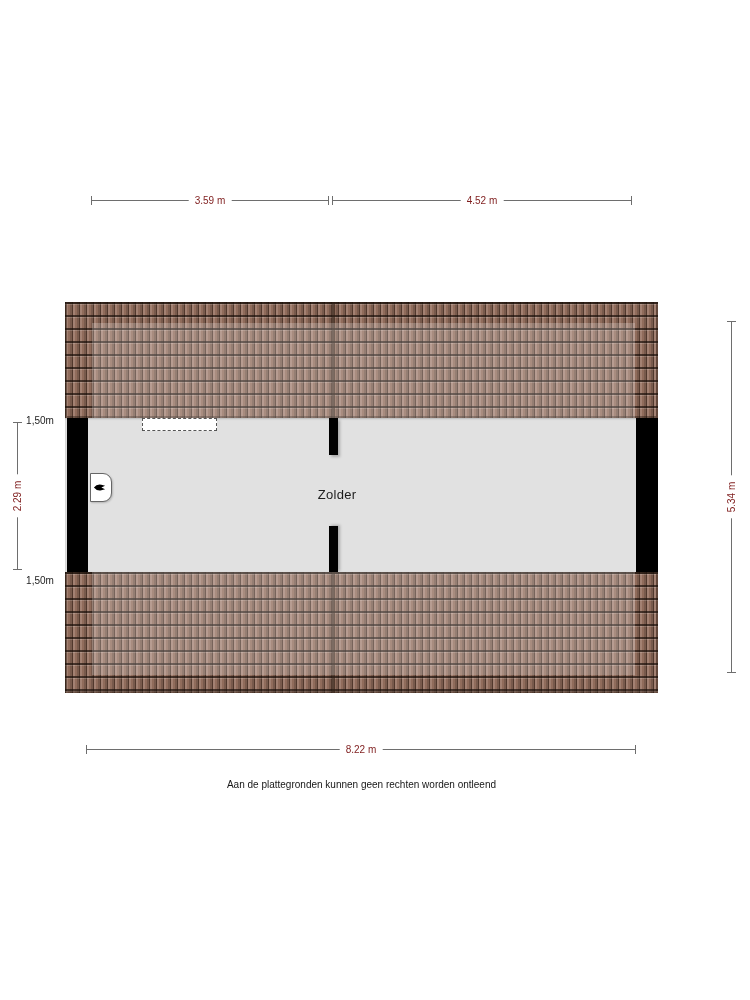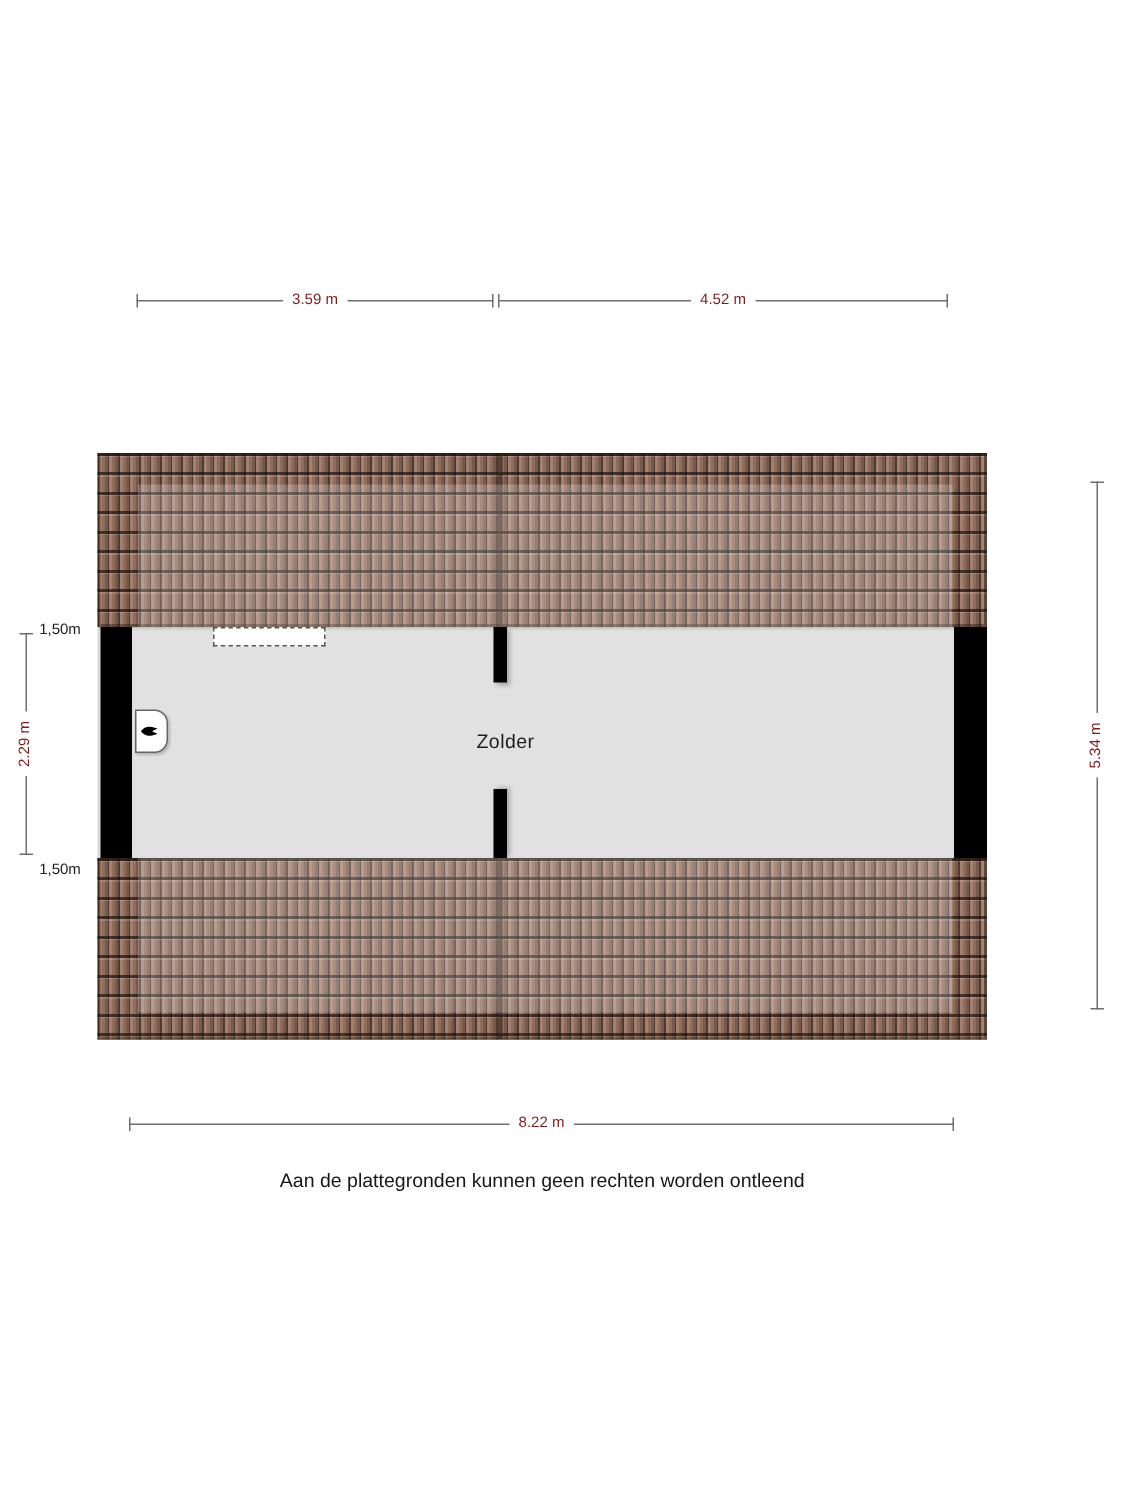--- a/index.html
+++ b/index.html
@@ -57,21 +57,21 @@
                     background:#fff;padding:0 6px;white-space:nowrap;}
   .dim-v{border-left:1px solid #6e6e6e;width:0;}
   .dim-v::before,.dim-v::after{content:"";position:absolute;height:1px;width:9px;left:-5px;background:#6e6e6e;}
   .dim-v::before{top:0;} .dim-v::after{bottom:0;}
   .dim-v .dim-label{position:absolute;top:50%;left:-1px;transform:translate(-50%,-50%) rotate(-90deg);
                     background:#fff;padding:0 6px;white-space:nowrap;}
   .free-label{position:absolute;transform:translate(-50%,-50%);font-size:10px;color:#1c1c1c;white-space:nowrap;}
 
   
   .footer{position:absolute;left:65px;top:777px;width:593px;text-align:center;
-          font-size:13px;line-height:1.5;color:#161616;}
+          font-size:10px;line-height:1.5;color:#161616;}
 </style>
 </head>
 <body>
 
 <div class="page">
 
   <div class="dim dim-h" style="left:91px;top:200px;width:238px;">
     <span class="dim-label">3.59 m</span>
   </div>
   <div class="dim dim-h" style="left:332px;top:200px;width:300px;">

